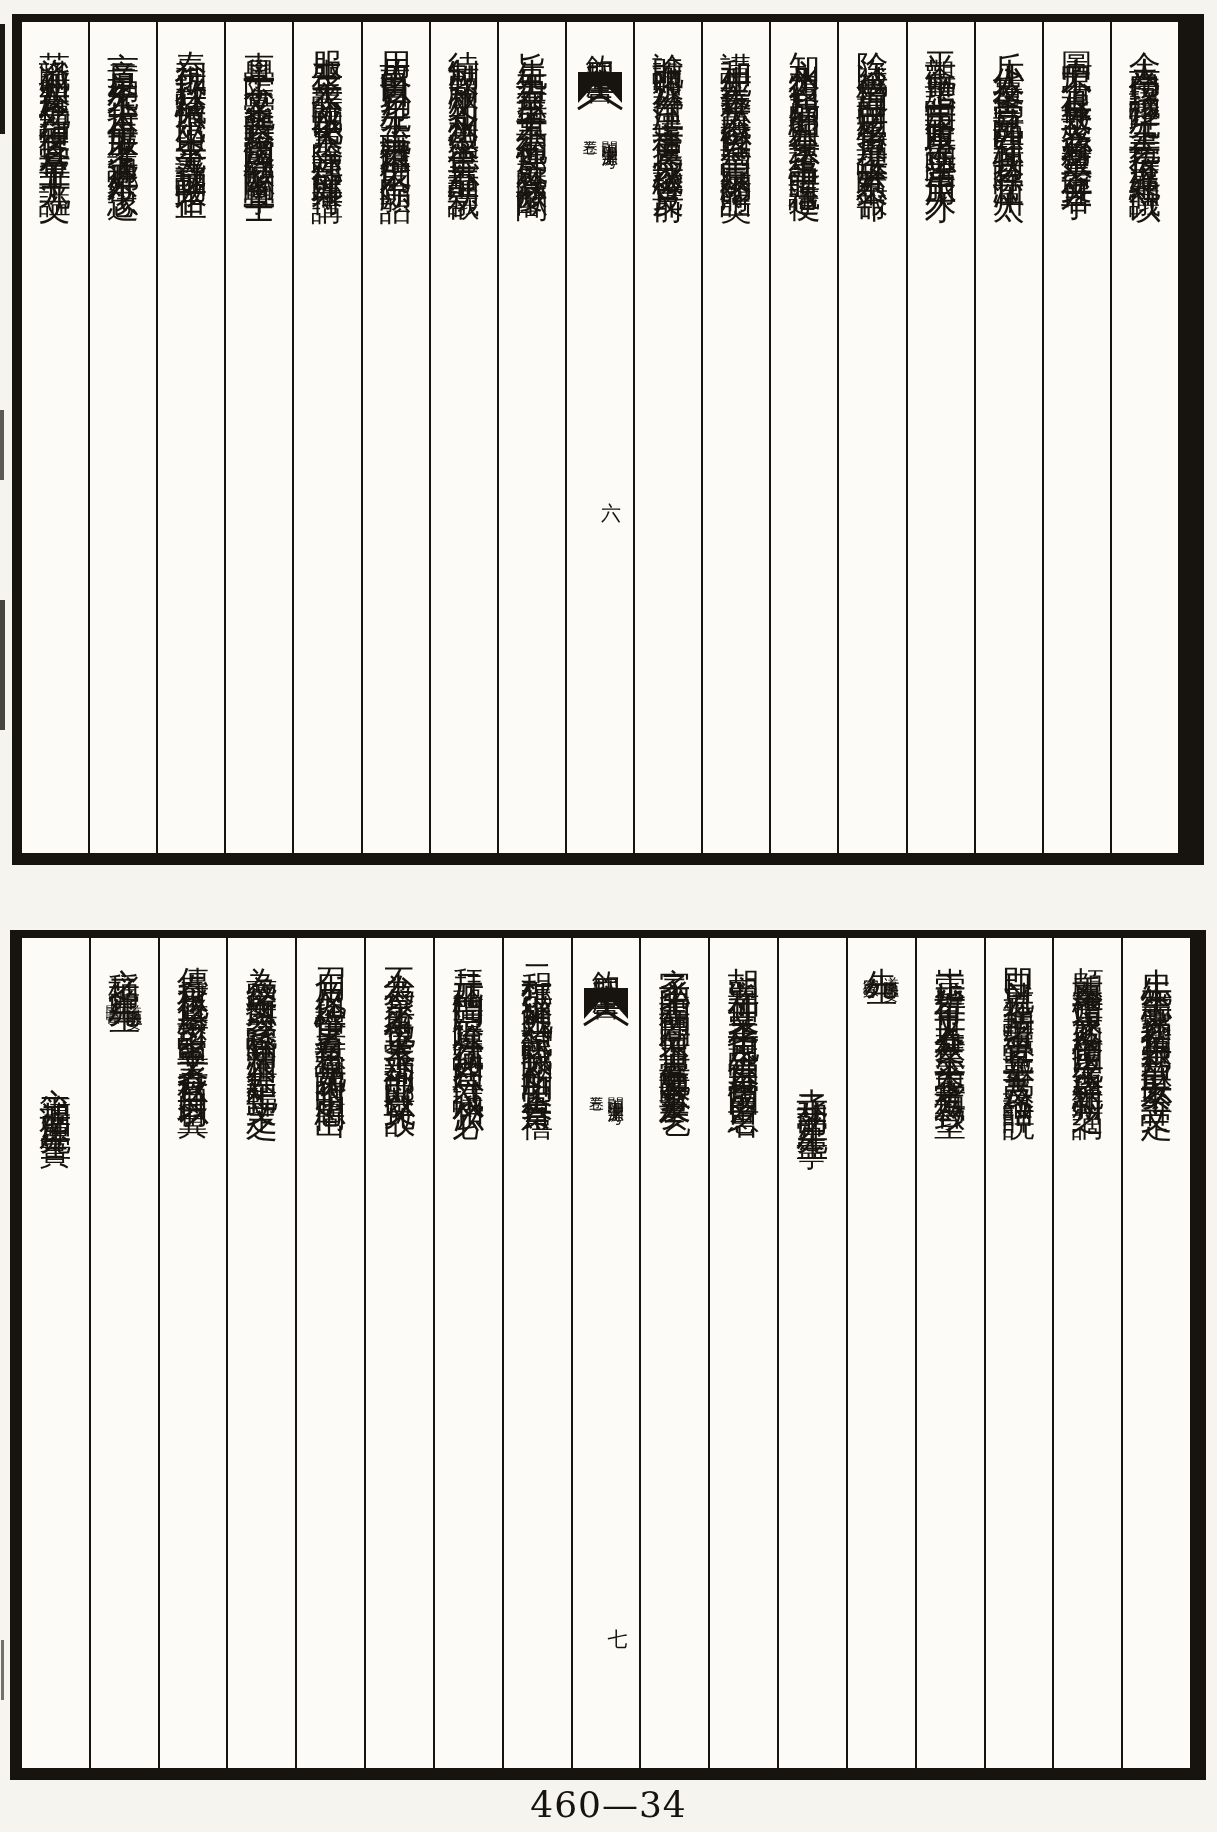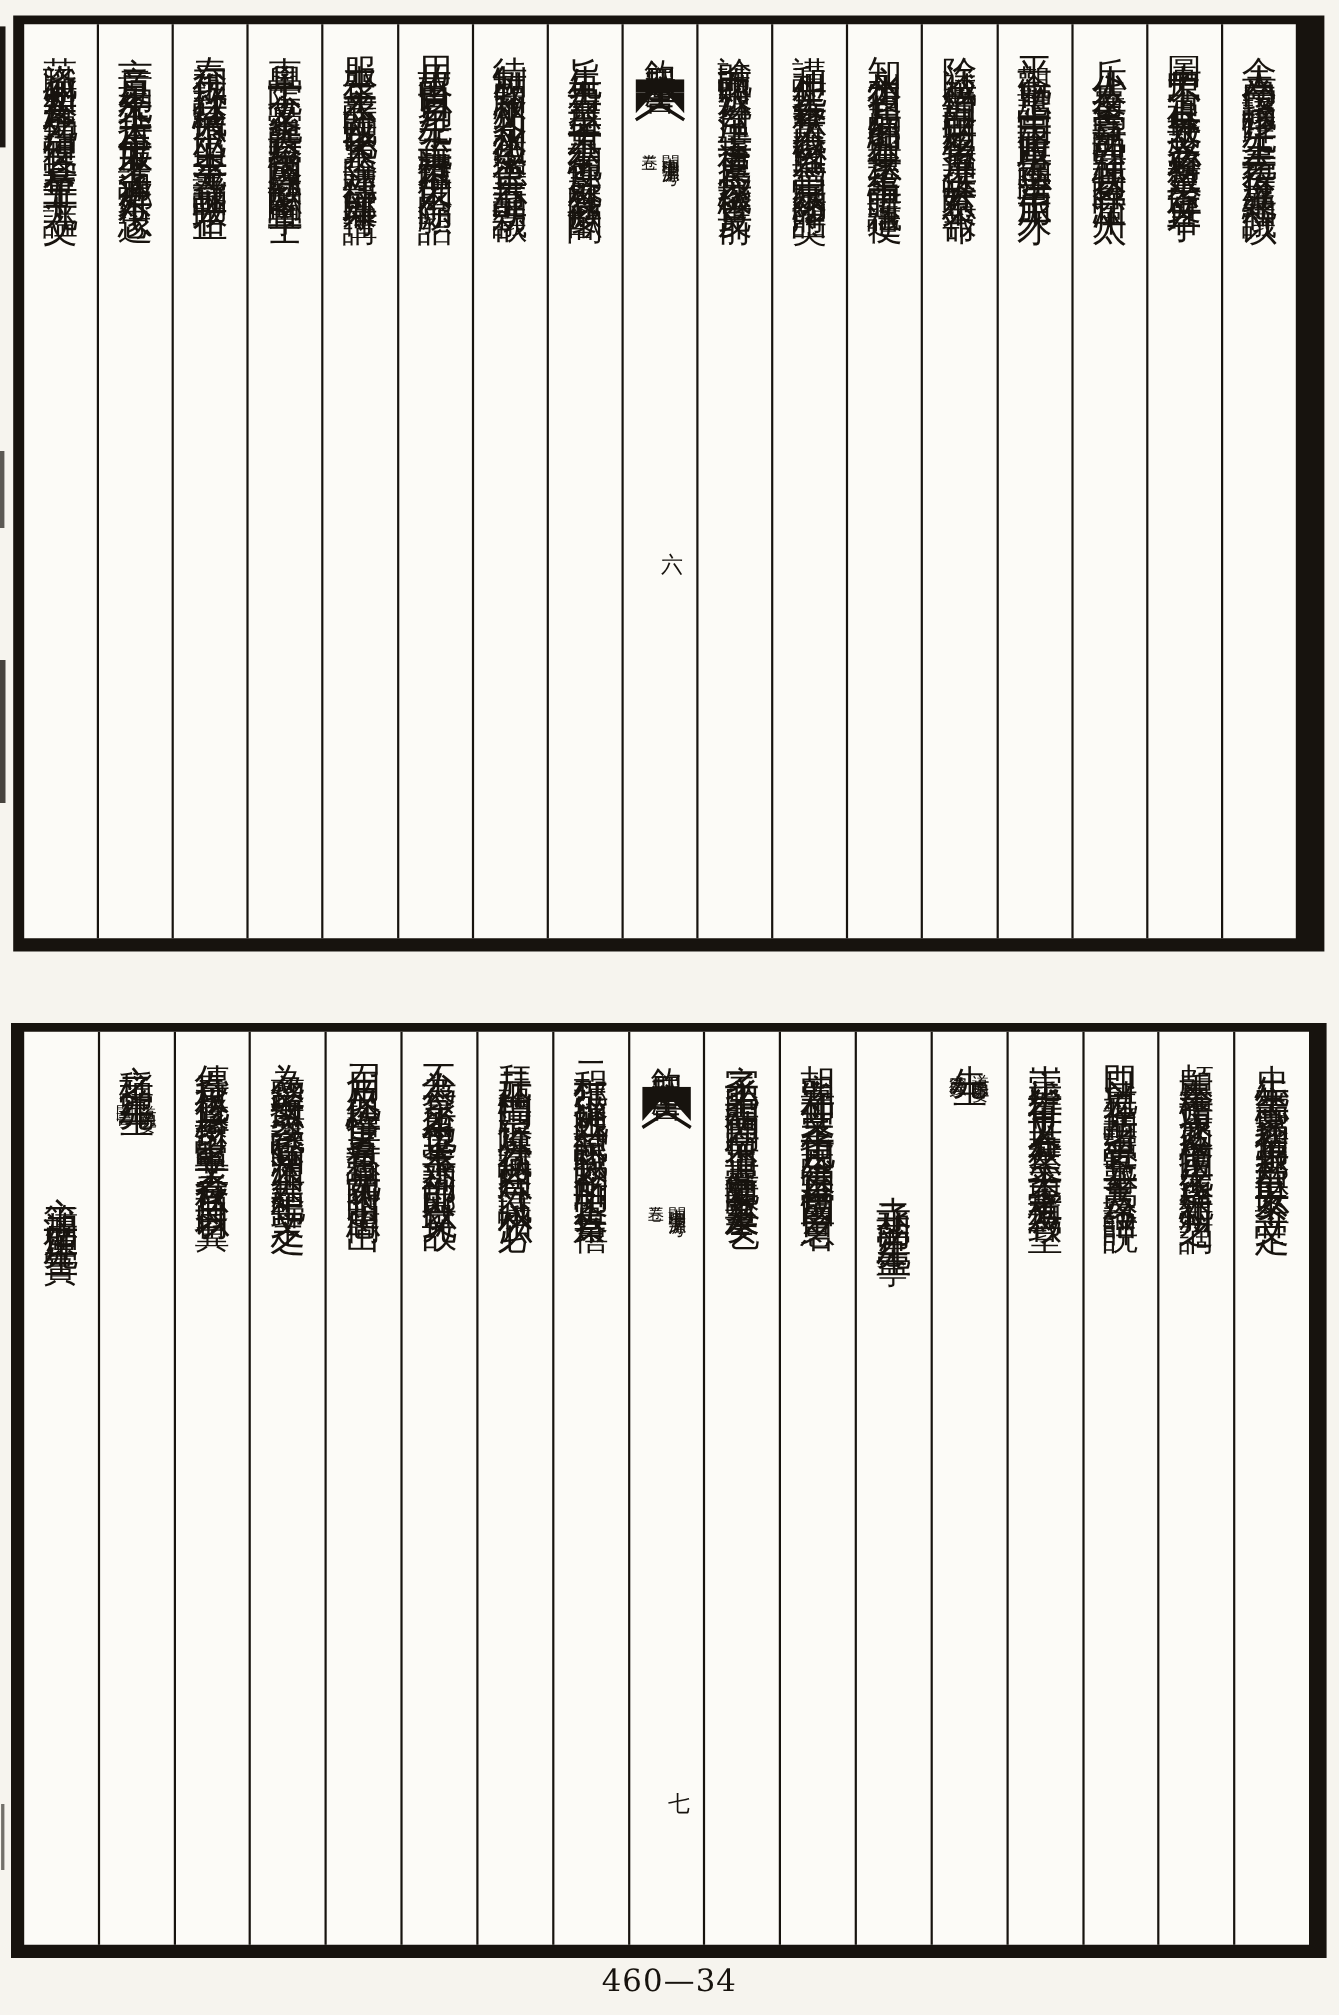--- a/index.html
+++ b/index.html
@@ -38,21 +38,21 @@
   .fishtail{margin-top:16px;}
   .bx-titlerow{display:flex;flex-direction:row-reverse;align-items:flex-start;gap:2px;margin-top:14px;}
   #block-bottom .bx-titlerow{margin-top:54px;}
   .bx-title{font-size:16px;letter-spacing:2px;}
   .bx-juan{font-size:15px;letter-spacing:2px;}
   .bx-folio{position:absolute;right:12px;font-size:20px;}
   #block-top .bx-folio{top:478px;}
   #block-bottom .bx-folio{top:688px;}
   .footer{
     position:absolute;left:0;right:0;top:1784px;text-align:center;
-    font-size:28px;letter-spacing:1px;
+    font-size:36px;letter-spacing:1px;
   }
   .artifact{position:absolute;background:#1b1712;}
 </style>
 </head>
 <body>
 
 <div class="block" id="block-top">
   <div class="col">
       <span class="vtext">金人南侵詔議移蹕先生上書乞按行淮襄絶和議以</span>
     </div>

